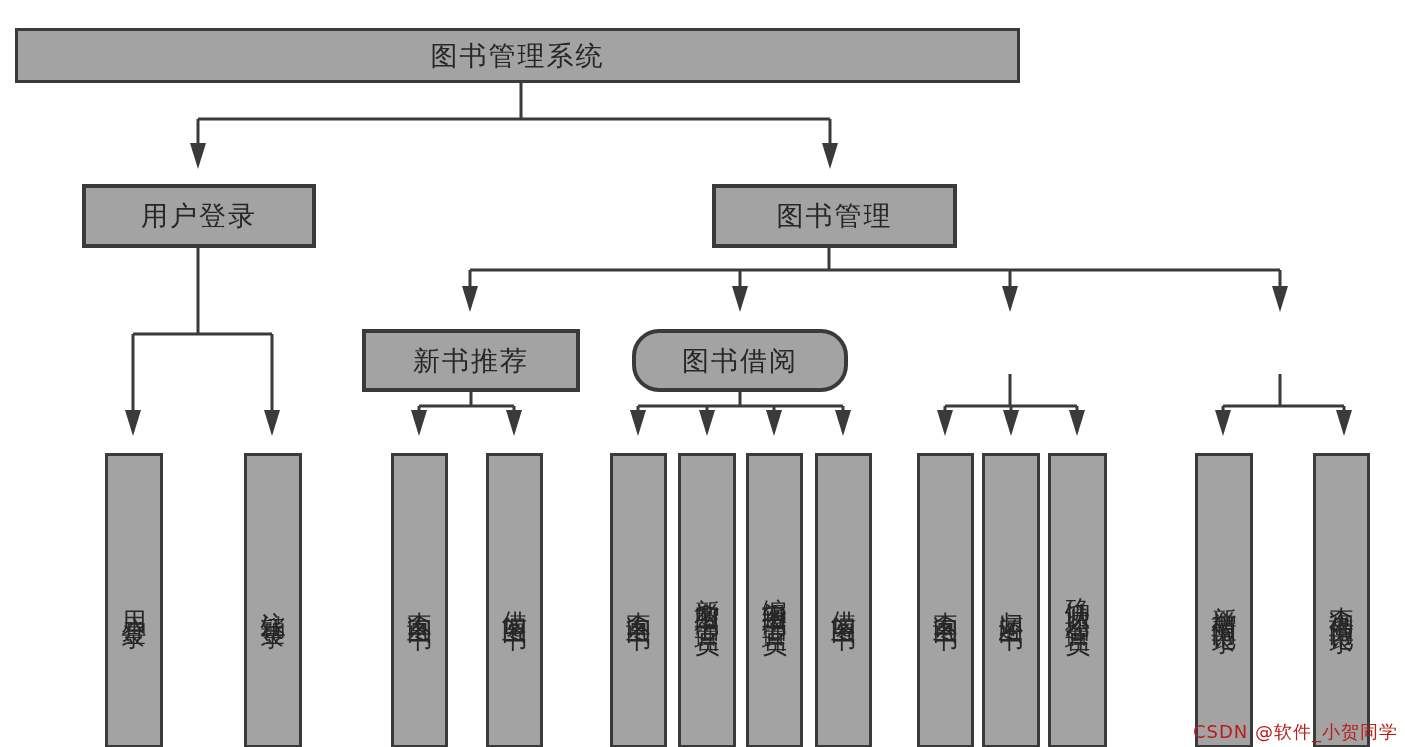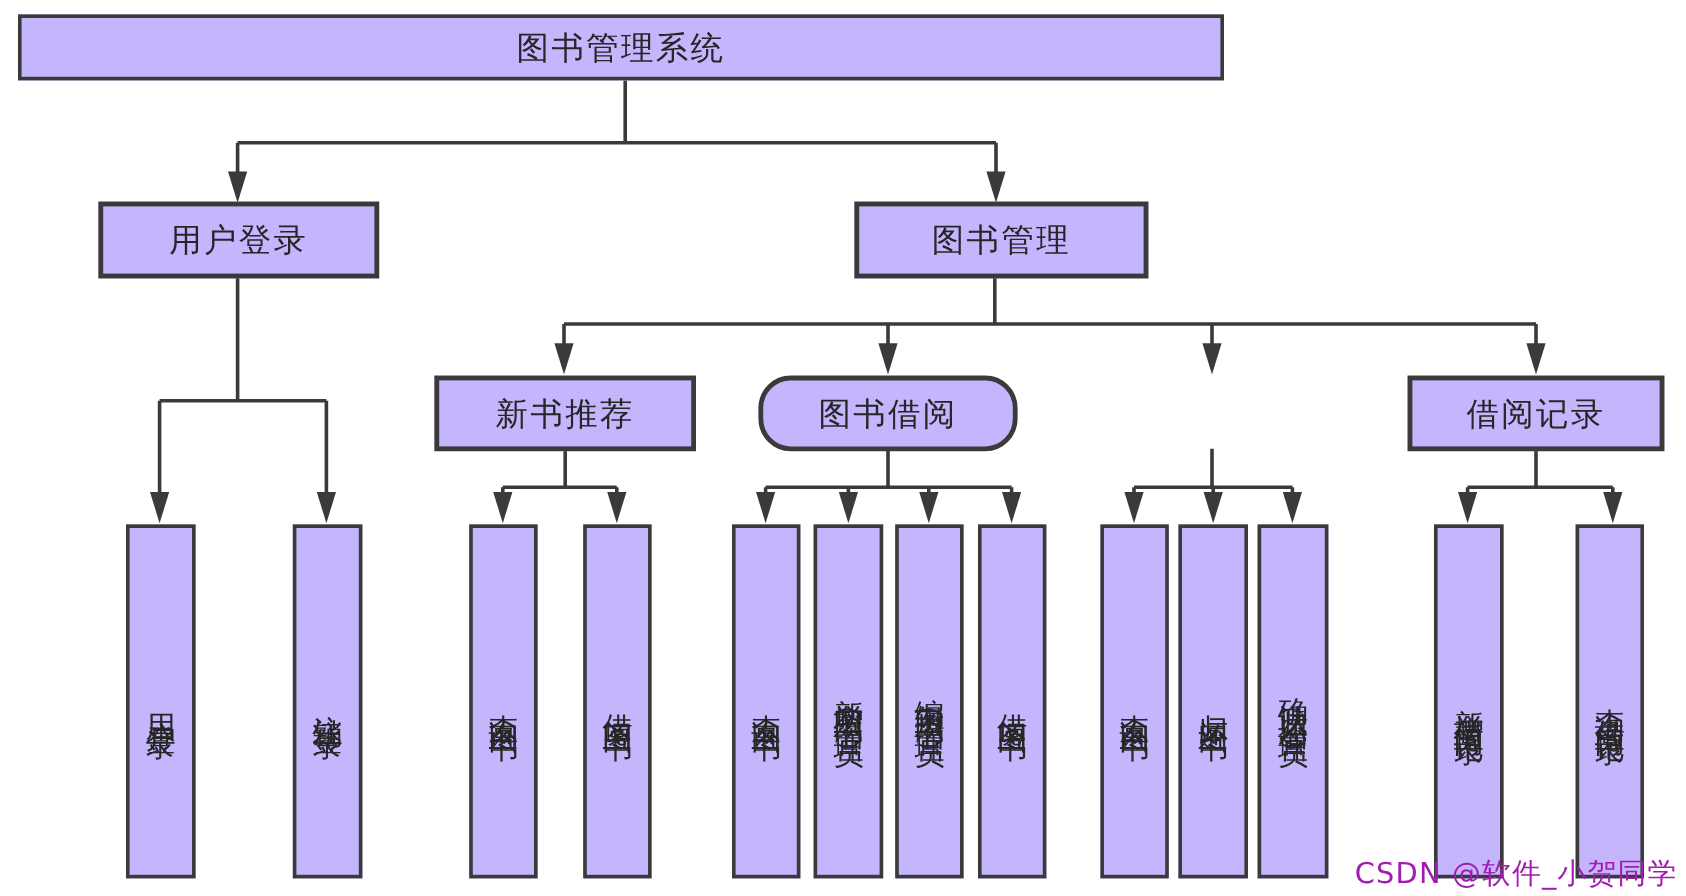--- a/index.html
+++ b/index.html
@@ -2,38 +2,38 @@
 <html><head>
 <meta charset="utf-8">
 <style>
   html,body{margin:0;padding:0;background:#fff;}
   #canvas{
     position:relative;width:1405px;height:747px;background:#ffffff;
     font-family:"DejaVu Sans","Liberation Sans",sans-serif;overflow:hidden;
   }
   #wires{position:absolute;left:0;top:0;z-index:0;}
   .node{
-    position:absolute;box-sizing:border-box;background:#c4b5fd;
+    position:absolute;box-sizing:border-box;background:#a3a3a3;
     border:3px solid #3a3a3a;color:#262626;z-index:1;
-    display:flex;align-items:center;justify-content:center;
+    display:flex;align-items:center;justify-content:center;margin-top:16px;
   }
   .h-node{font-size:27px;letter-spacing:2px;}
   .lvl2,.lvl3{border-width:4px;}
   .root{left:15px;top:12px;width:1005px;height:55px;}
   .lvl2{top:168px;height:64px;}
   .lvl3{top:313px;height:63px;}
   .leaf{top:437px;height:295px;}
   .leaf .vtext{
     writing-mode:vertical-rl;text-orientation:mixed;
     font-size:25px;letter-spacing:5px;line-height:1;
     white-space:nowrap;
   }
   .watermark{
     position:absolute;right:7px;bottom:3px;z-index:2;
-    font-size:24px;color:#a21caf;letter-spacing:1px;
+    font-size:18px;color:#b91c1c;letter-spacing:1px;
   }
 </style>
 </head>
 <body>
 
 <div id="canvas">
 
   <svg id="wires" width="1405" height="747" viewBox="0 0 1405 747">
     <g stroke="#3a3a3a" stroke-width="3" fill="none">
       <path d="M521,67 L521,119 M198,119 L830,119 M198,119 L198,148 M830,119 L830,148"></path>
@@ -77,23 +77,20 @@
   <div class="node h-node lvl2" style="left:712px;width:245px;">
     <span>图书管理</span>
   </div>
 
   <div class="node h-node lvl3" style="left:362px;width:218px;text-align:center;">
     <span>新书推荐</span>
   </div>
   <div class="node h-node lvl3" style="left:632px;width:216px;border-radius:27px;">
     <span>图书借阅</span>
   </div>
-  <div class="node h-node lvl3" style="left:1173px;width:214px;">
-    <span>借阅记录</span>
-  </div>
 
   <div class="node leaf" style="left:105px;width:58px;">
     <span class="vtext">用户登录</span>
   </div>
   <div class="node leaf" style="left:244px;width:58px;">
     <span class="vtext">注销登录</span>
   </div>
 
   <div class="node leaf" style="left:391px;width:57px;">
     <span class="vtext">查询图书</span>

